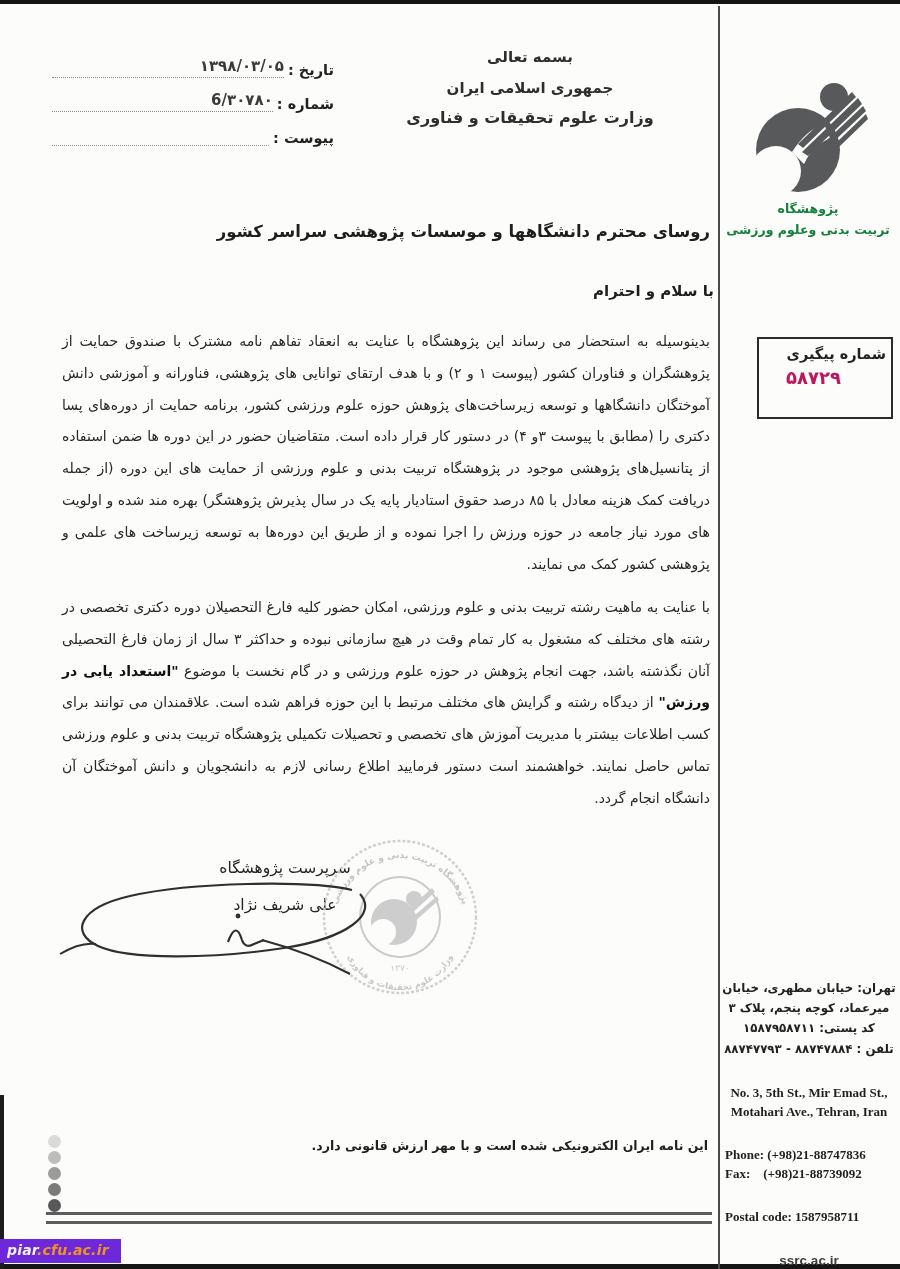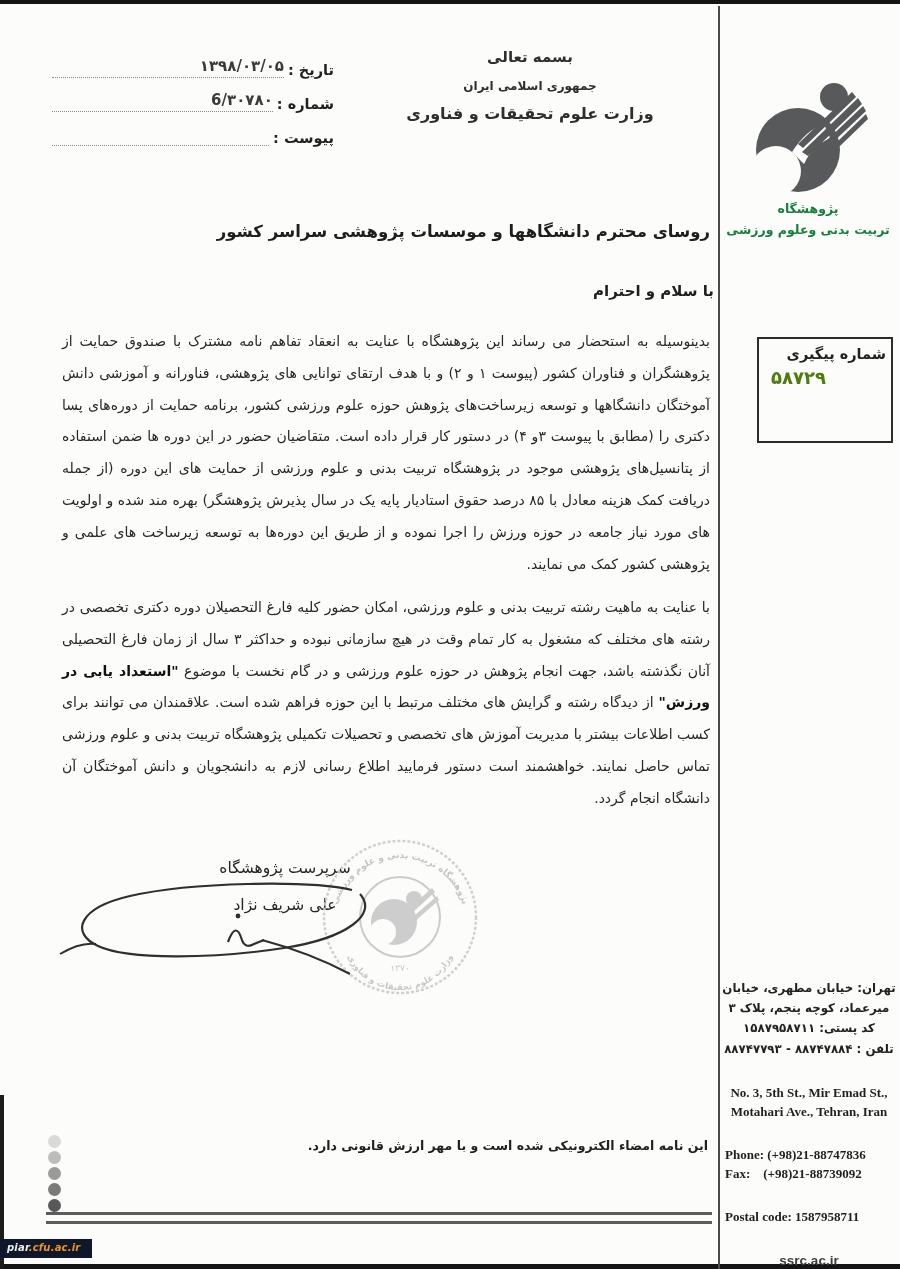--- a/index.html
+++ b/index.html
@@ -19,31 +19,31 @@
   .meta-rows{position:absolute;left:52px;top:44px;width:282px;direction:rtl;}
   .meta-row{display:flex;align-items:flex-end;height:34px;}
   .meta-label{font-size:14.5px;font-weight:bold;color:#222;padding-left:4px;white-space:nowrap;}
   .meta-leader{flex:1;border-bottom:1.5px dotted #8a8a8a;direction:ltr;text-align:right;
                padding:0 0 0 14px;font-size:15px;font-weight:bold;color:#3a3a3a;
                letter-spacing:1px;line-height:22px;}
 
   
   .center-head{position:absolute;left:388px;top:48px;width:284px;text-align:center;direction:rtl;}
   .center-head .l1{font-size:15px;font-weight:bold;margin-bottom:13px;}
-  .center-head .l2{font-size:12px;font-weight:bold;margin-bottom:11px;}
+  .center-head .l2{font-size:15px;font-weight:bold;margin-bottom:11px;}
   .center-head .l3{font-size:16px;font-weight:bold;}
 
   
   .logo-wrap{position:absolute;left:746px;top:80px;width:124px;height:116px;}
   .org-name{position:absolute;left:722px;top:198px;width:172px;text-align:center;direction:rtl;
             font-size:12.5px;font-weight:bold;line-height:21px;color:#15803d;}
-  .tracking-box{position:absolute;left:757px;top:337px;width:136px;height:106px;
-                border:2px solid #2b2b2b;direction:rtl;}
+  .tracking-box{position:absolute;left:757px;top:337px;width:136px;height:82px;
+                border:2px solid #2b2b2b;direction:rtl;padding-left:15px;}
   .tracking-label{font-size:14.5px;font-weight:bold;color:#222;padding:7px 5px 0 0;text-align:right;}
-  .tracking-value{font-size:18px;font-weight:bold;color:#4d7c0f;text-align:left;direction:ltr;
+  .tracking-value{font-size:18px;font-weight:bold;color:#be185d;text-align:left;direction:ltr;
                   padding:5px 0 0 12px;letter-spacing:3px;}
 
   .contact{position:absolute;left:722px;top:979px;width:174px;text-align:center;}
   .contact .fa{direction:rtl;font-size:11.8px;font-weight:bold;line-height:19.5px;color:#222;}
   .contact .gap6{margin-top:1px;} .contact .gap10{margin-top:25px;}
   .contact .en{font-family:"Liberation Serif", serif;font-weight:bold;font-size:13px;
                line-height:18.5px;color:#1f1f1f;}
   .contact .en.left{text-align:left;padding-left:3px;white-space:pre;}
   .contact .web{font-family:"Liberation Sans", sans-serif;font-weight:bold;font-size:13.5px;
                 line-height:18px;color:#3d3d3d;}
@@ -65,22 +65,22 @@
 
   
   .dots{position:absolute;left:48px;top:1135px;display:flex;flex-direction:column;gap:3px;}
   .dots span{width:13px;height:13px;border-radius:50%;display:block;}
   .dots .c1{background:#dadada;} .dots .c2{background:#bdbdbd;} .dots .c3{background:#9b9b9b;}
   .dots .c4{background:#7b7b7b;} .dots .c5{background:#585858;}
   .footer-note{position:absolute;right:192px;top:1138px;direction:rtl;
                font-size:12.5px;font-weight:bold;color:#1f1f1f;}
   .rule{position:absolute;left:46px;width:666px;height:2.5px;background:#5c5c5c;}
   .rule.r1{top:1212px;} .rule.r2{top:1221px;}
-  .watermark{position:absolute;left:0;top:1239px;background:#0f172a;padding:3px 12px 5px 7px;
-             font-style:italic;font-weight:bold;font-size:10px;letter-spacing:.2px;direction:ltr;}
+  .watermark{position:absolute;left:0;top:1239px;background:#6d28d9;padding:3px 12px 5px 7px;
+             font-style:italic;font-weight:bold;font-size:14px;letter-spacing:.2px;direction:ltr;}
   .watermark .w1{color:#f2f0ea;} .watermark .w2{color:#ef9420;}
 </style>
 </head>
 <body>
 
 <div class="page">
 
   <div class="edge-top"></div>
   <div class="edge-bottom"></div>
   <div class="edge-left-sliver"></div>
@@ -186,18 +186,18 @@
     <div class="web">info@ssrc.ac.ir</div>
   </div>
 
   <div class="dots">
     <span class="c1"></span>
     <span class="c2"></span>
     <span class="c3"></span>
     <span class="c4"></span>
     <span class="c5"></span>
   </div>
-  <div class="footer-note">این نامه امضاء الکترونیکی شده است و با مهر ارزش قانونی دارد.</div>
+  <div class="footer-note">این نامه ایران الکترونیکی شده است و با مهر ارزش قانونی دارد.</div>
   <div class="rule r1"></div>
   <div class="rule r2"></div>
   <div class="watermark"><span class="w1">piar</span><span class="w2">.cfu.ac.ir</span></div>
 
 </div>
 
 </body></html>

